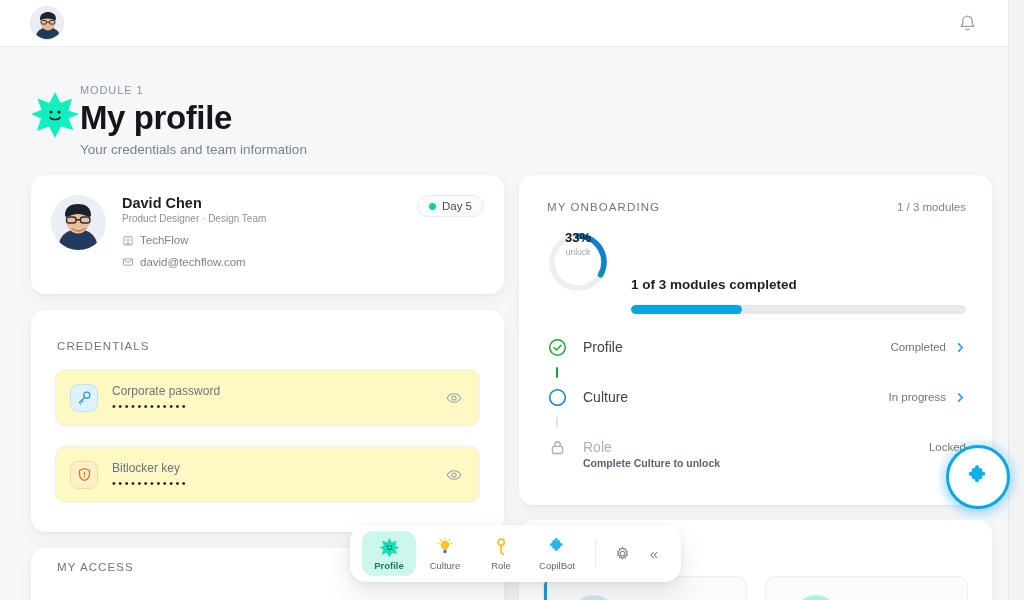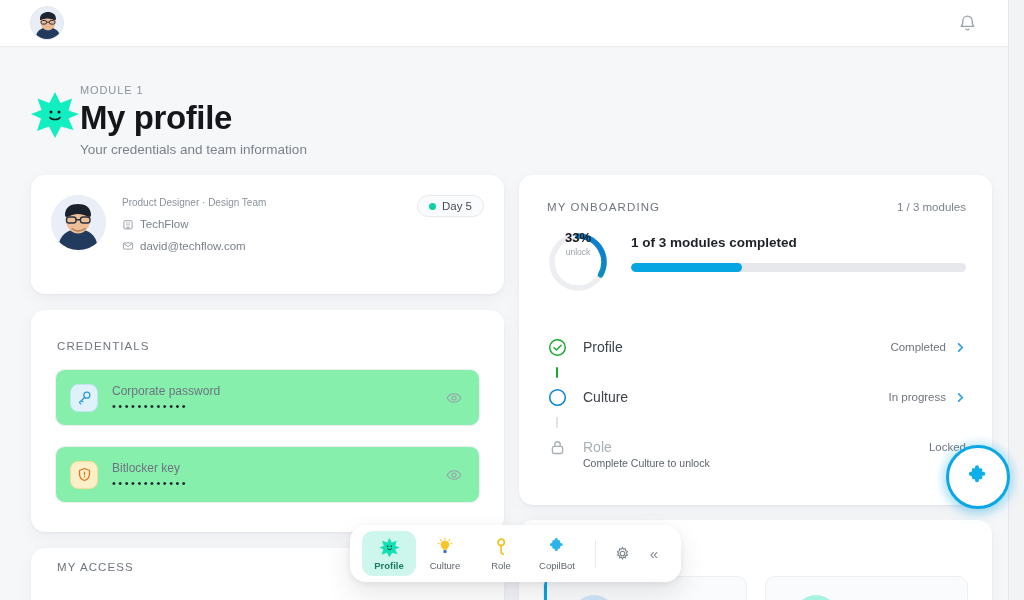--- a/index.html
+++ b/index.html
@@ -87,21 +87,21 @@
     border-radius: 999px; padding: 4px 11px;
     font-size: 11.5px; color: #454b54; cursor: pointer;
   }
   .day-dot { width: 7px; height: 7px; border-radius: 50%; background: #0fcfa5; }
 
   
   #cred-card { left: 31px; top: 310px; width: 473px; height: 222px; }
   #cred-card .card-label { position: absolute; left: 26px; top: 30px; }
   .cred-row {
     position: absolute; left: 24px; width: 425px; height: 57px;
-    background: #86efac; border: 1px solid #edeff2; border-radius: 10px;
+    background: #fef9c3; border: 1px solid #edeff2; border-radius: 10px;
     display: flex; align-items: center; padding: 0 14px; cursor: pointer;
   }
   .cred-row.r1 { top: 59px; }
   .cred-row.r2 { top: 136px; }
   .cred-icon {
     width: 28px; height: 28px; border-radius: 8px; flex: none;
     display: flex; align-items: center; justify-content: center;
   }
   .cred-icon.key { background: #dff1fb; border: 1px solid #bfe4f6; color: #2d9ad8; }
   .cred-icon.shield { background: #fdf0c8; border: 1px solid #f6dc96; color: #e0701a; }
@@ -120,37 +120,37 @@
   .onb-count { font-size: 11.5px; color: #7b828c; letter-spacing: 0; text-transform: none; }
   .onb-mid { position: absolute; left: 28px; top: 56px; right: 26px; display: flex; align-items: flex-start; }
   .donut { width: 62px; height: 62px; position: relative; flex: none; }
   .donut-center {
     position: absolute; inset: 0; display: flex; flex-direction: column;
     align-items: center; 
   }
   .donut-pct { font-size: 13px; font-weight: 700; color: #14161a; line-height: 1; }
   .donut-cap { font-size: 8.5px; color: #9aa1ab; margin-top: 3px; }
   .onb-right { margin-left: 22px; flex: 1; padding-top: 4px; }
-  .onb-title { font-size: 13.5px; font-weight: 700; color: #1d2127; }
+  .onb-title { font-size: 13.5px; font-weight: 700; color: #1d2127; margin-top: 42px; }
   .onb-day { font-size: 13px; color: #7b828c; margin-top: 2px; }
   .pbar { margin-top: 13px; height: 9px; border-radius: 999px; background: #e6e8ec; overflow: hidden; }
   .pbar-fill { height: 100%; border-radius: 999px; background: #06a6e2; }
 
   
   .mod-list { position: absolute; left: 27px; top: 158px; right: 26px; }
   .mod-row { position: relative; display: flex; align-items: center; height: 28px; cursor: pointer; }
   .mod-icon { width: 22px; height: 22px; flex: none; display: flex; align-items: center; justify-content: center; }
   .mod-name { margin-left: 15px; font-size: 14px; color: #3d434c; }
   .mod-name.locked { color: #a9afb8; }
   .mod-spacer { flex: 1; }
   .mod-status { font-size: 11.5px; color: #6e757f; }
   .mod-chevron { margin-left: 9px; color: #2f9fe0; display: flex; align-items: center; }
   .mod-connector { width: 22px; display: flex; justify-content: center; height: 22px; align-items: center; }
   .mod-connector i { display: block; width: 2px; height: 11px; border-radius: 1px; }
-  .mod-sub { margin-left: 37px; font-size: 10.5px; color: #5d646e; font-weight: 400; margin-top: -4px; }
+  .mod-sub { margin-left: 37px; font-size: 10.5px; color: #5d646e; font-weight: 700; margin-top: -4px; }
 
   
   #res-card { left: 519px; top: 520px; width: 473px; height: 120px; }
   #res-card .card-label { position: absolute; left: 28px; top: 28px; }
   .res-tiles { position: absolute; left: 24px; right: 24px; top: 56px; display: flex; gap: 18px; }
   .res-tile {
     flex: 1; height: 70px; border-radius: 10px;
     background: #fafbfc; border: 1px solid #edeff2; position: relative; overflow: hidden;
     cursor: pointer;
   }
@@ -250,20 +250,21 @@
           <ellipse cx="27" cy="50" rx="19" ry="16" fill="#223a5e"></ellipse>
           <ellipse cx="27" cy="25" rx="12" ry="13.5" fill="#edbf99"></ellipse>
           <path d="M14 20c0-8 6-11 13-11s13 3 13 11c0 2-1.5 2.5-3.5 1.5-3-1.5-6-2.5-9.5-2.5s-6.5 1-9.5 2.5C15.5 22.5 14 22 14 20z" fill="#1b212c"></path>
           <rect x="15.5" y="22" width="9.5" height="6" rx="2.6" fill="none" stroke="#2b313c" stroke-width="1.4"></rect>
           <rect x="29.5" y="22" width="9.5" height="6" rx="2.6" fill="none" stroke="#2b313c" stroke-width="1.4"></rect>
           <path d="M25 24.8h4.5" stroke="#2b313c" stroke-width="1.4"></path>
           <path d="M21 33.5c3.5 3.2 9.5 3.2 13 0" stroke="#b97f58" stroke-width="1.5" fill="none" stroke-linecap="round"></path>
         </svg>
       </div>
       <div class="pc-body">
+        <div class="pc-name">David Chen</div>
         <div class="pc-role">Product Designer · Design Team</div>
         <div class="pc-meta">
           <svg width="12" height="12" viewBox="0 0 16 16" fill="none" stroke="#9aa1ab" stroke-width="1.3">
             <rect x="2.5" y="3.5" width="11" height="11" rx="1"></rect>
             <path d="M5.5 6.5h2M8.5 6.5h2M5.5 9h2M8.5 9h2M6.8 14.5v-2.5h2.4v2.5"></path>
           </svg>
           <span>TechFlow</span>
         </div>
         <div class="pc-meta">
           <svg width="12" height="12" viewBox="0 0 16 16" fill="none" stroke="#9aa1ab" stroke-width="1.3">

